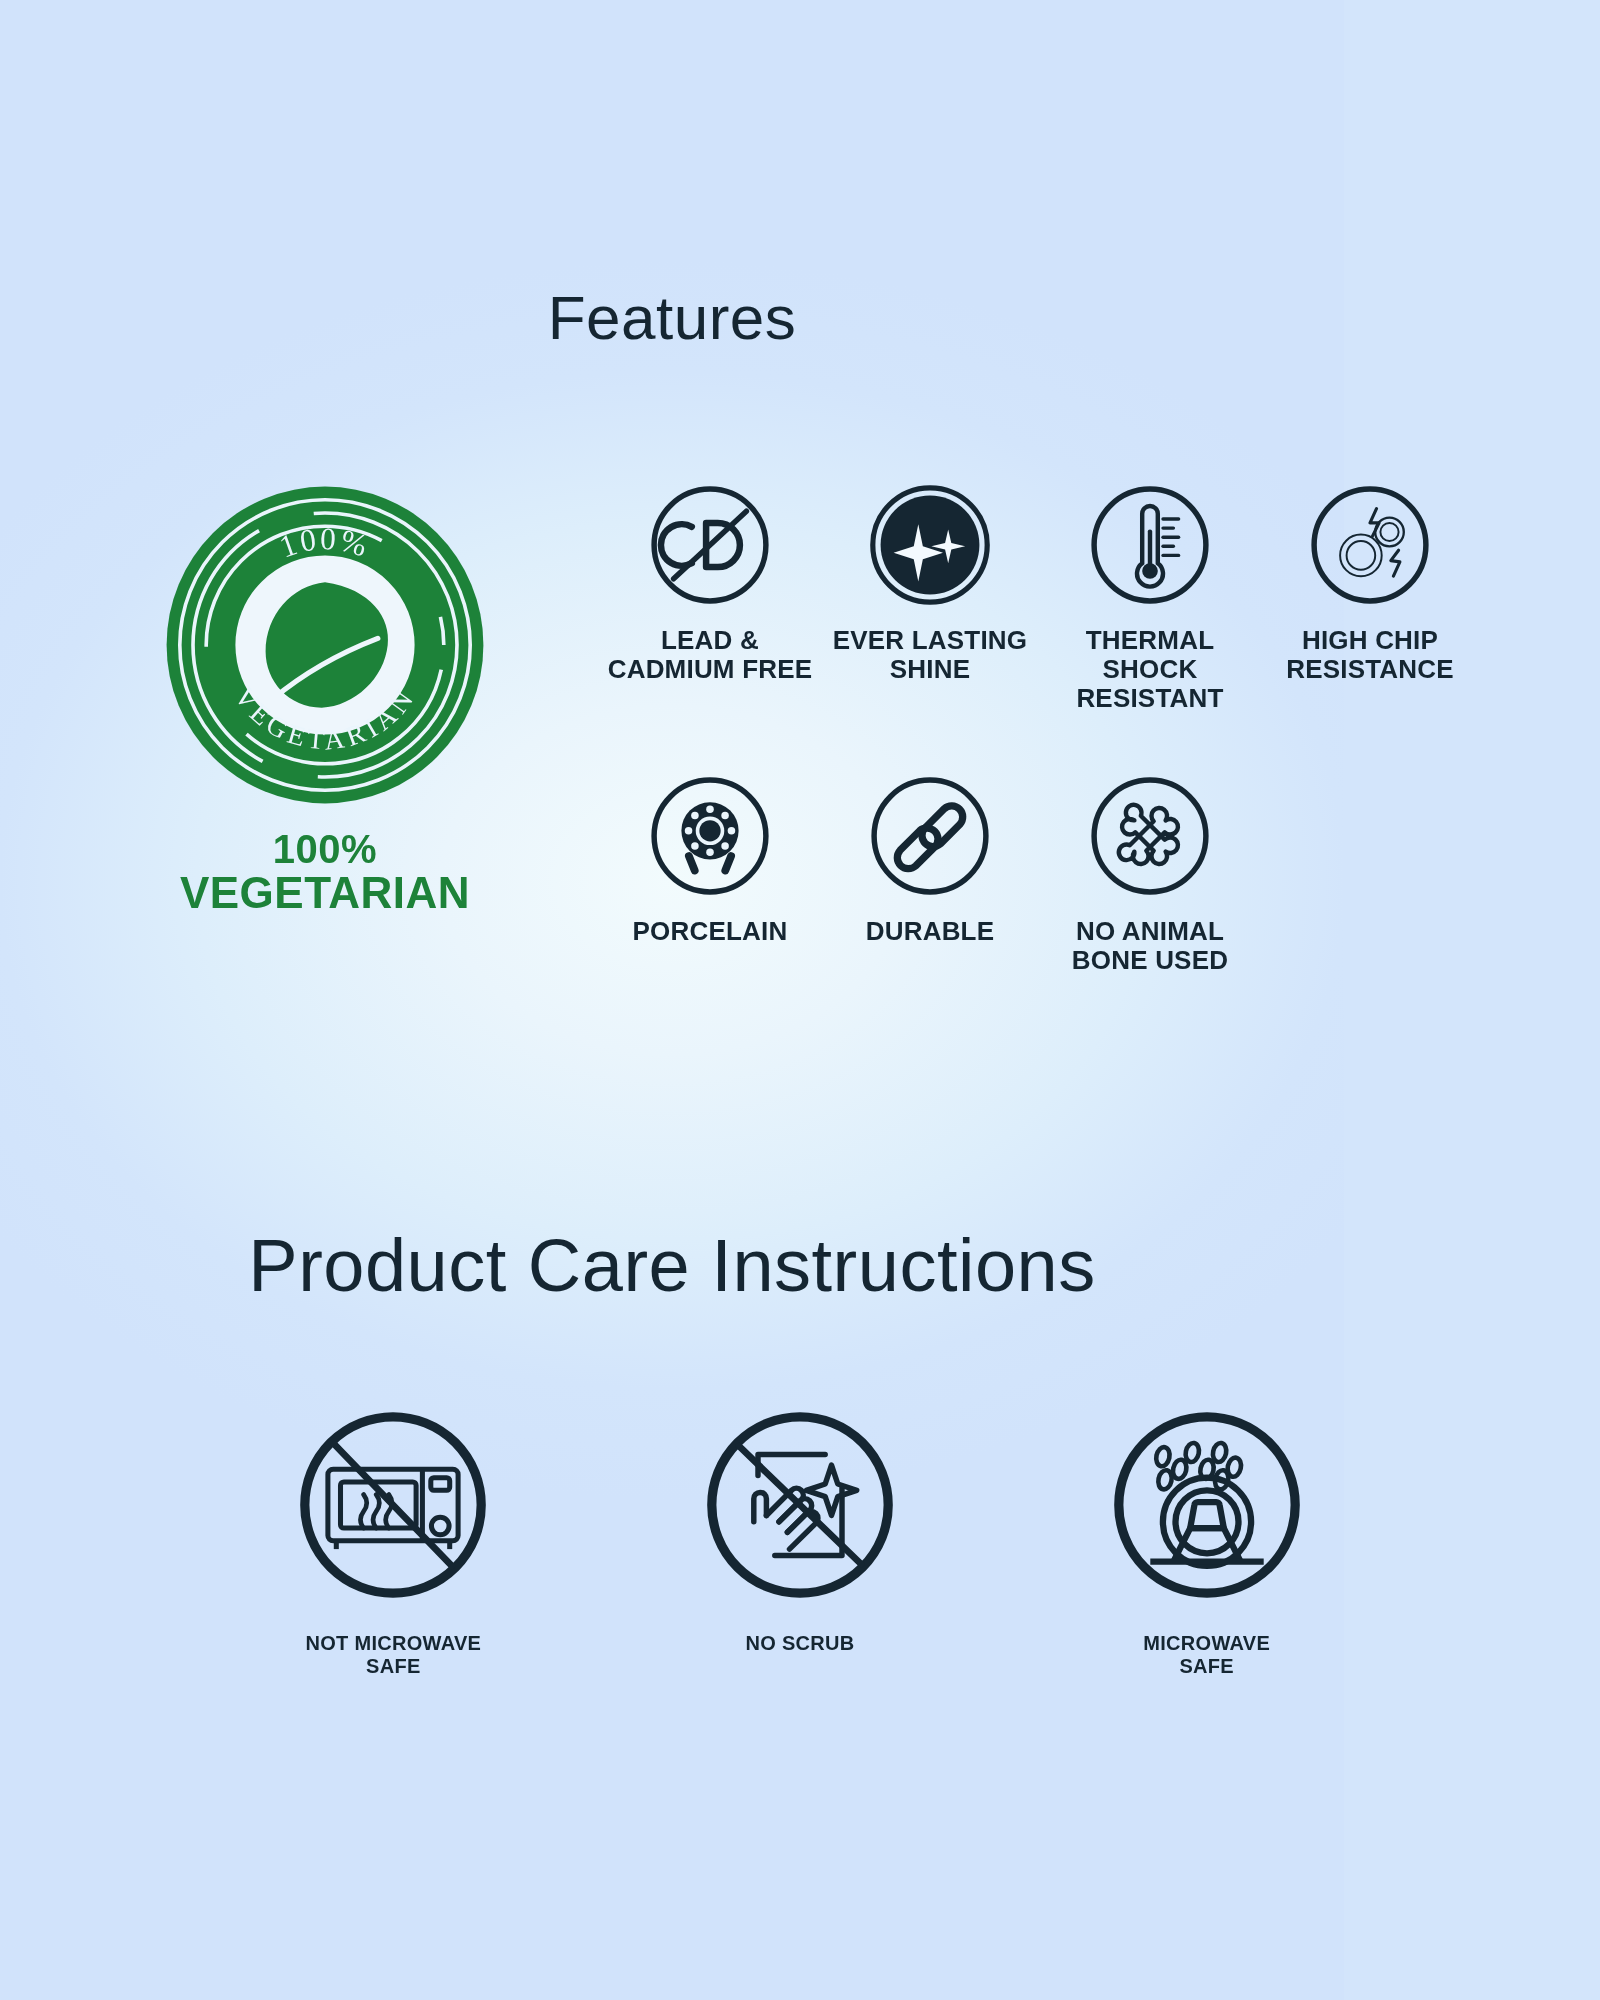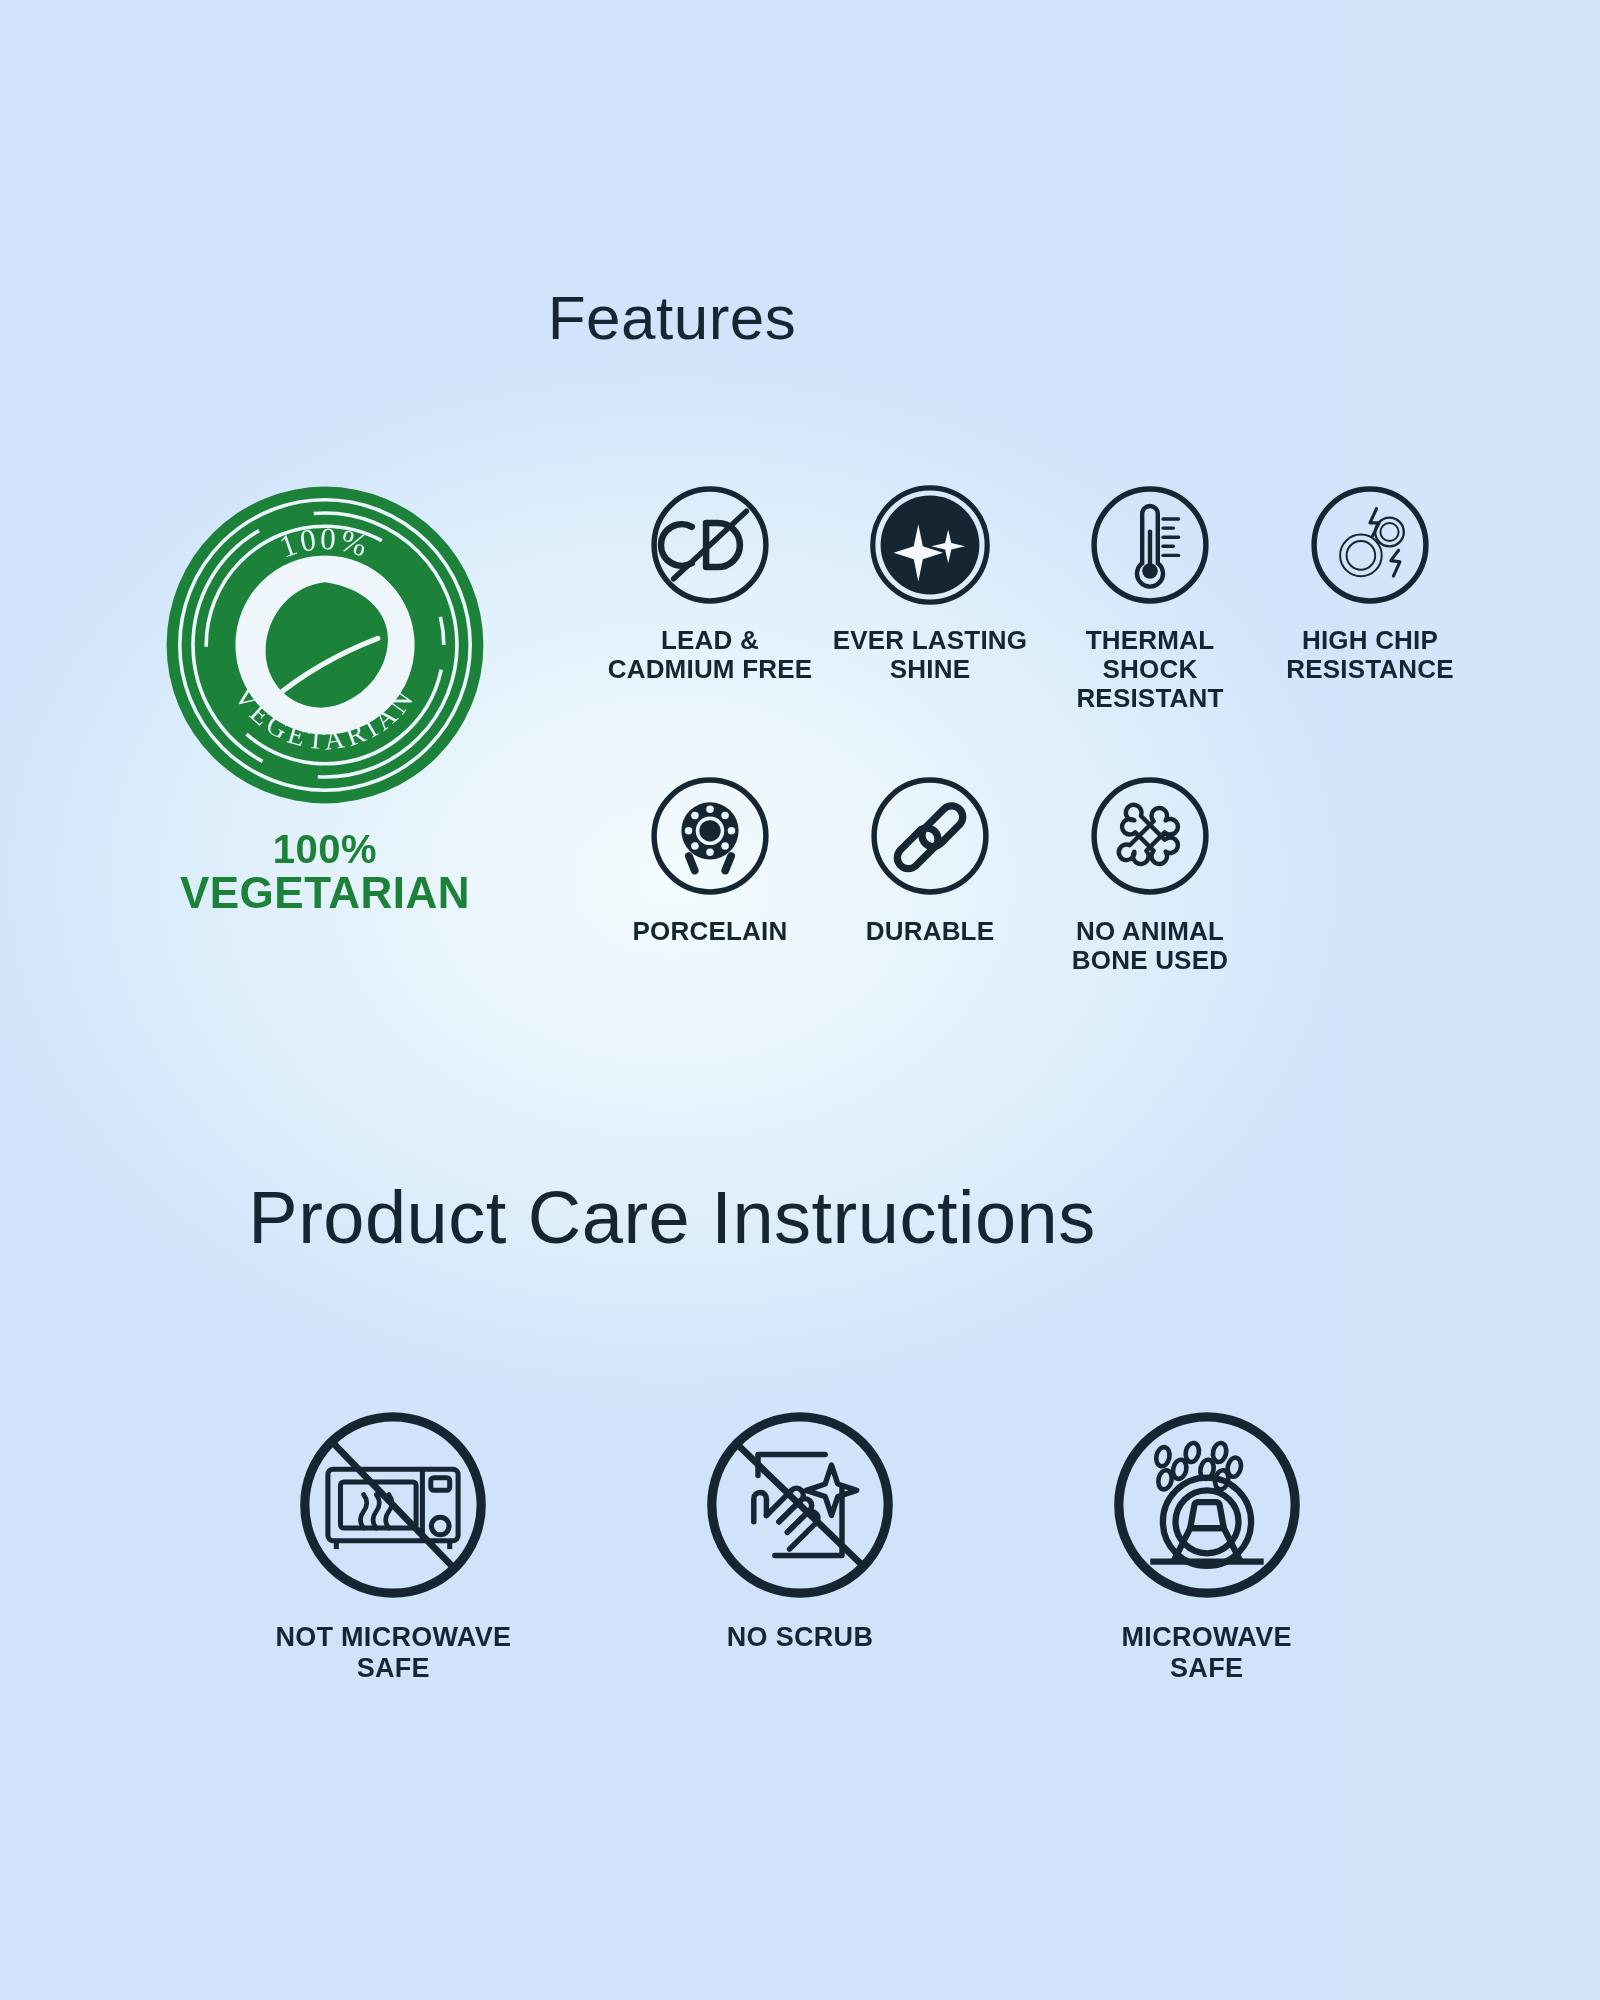--- a/index.html
+++ b/index.html
@@ -15,21 +15,21 @@
       radial-gradient(ellipse 820px 620px at 50% 44%, #f2fbfd 0%, #eaf5fc 28%, #ddeefb 58%, #d3e5fb 82%, #d1e3fb 100%);
   }
 
   
   .section-title{
     position:absolute;left:0;right:0;text-align:center;
     color:#152632;font-weight:400;
     letter-spacing:0.5px;
   }
   #features-title{top:282px;font-size:62px;}
-  #care-title{top:1175px;font-size:74px;}
+  #care-title{top:1223px;font-size:74px;}
 
   
   #veg-block{position:absolute;left:150px;top:480px;width:350px;text-align:center;}
   #veg-badge{width:330px;height:330px;margin:0 auto;display:block;}
   #veg-caption{
     margin-top:18px;color:#1d8239;font-weight:bold;line-height:1.06;
     letter-spacing:0.5px;
   }
   #veg-caption .l1{font-size:40px;display:block;}
   #veg-caption .l2{font-size:44px;display:block;}
@@ -49,22 +49,22 @@
   }
 
   
   #care-row{
     position:absolute;left:190px;top:1400px;width:1220px;
     display:grid;grid-template-columns:repeat(3,1fr);
   }
   .care{display:flex;flex-direction:column;align-items:center;}
   .care .icon{width:210px;height:210px;}
   .care .cap{
-    margin-top:12px;text-align:center;color:#152632;
-    font-size:27px;font-weight:bold;line-height:1.14;letter-spacing:0.3px;
+    margin-top:22px;text-align:center;color:#152632;
+    font-size:20px;font-weight:bold;line-height:1.14;letter-spacing:0.3px;
     white-space:pre-line;
   }
 </style>
 </head>
 <body>
 
 <div id="page">
 
   <div class="section-title" id="features-title">Features</div>
 

